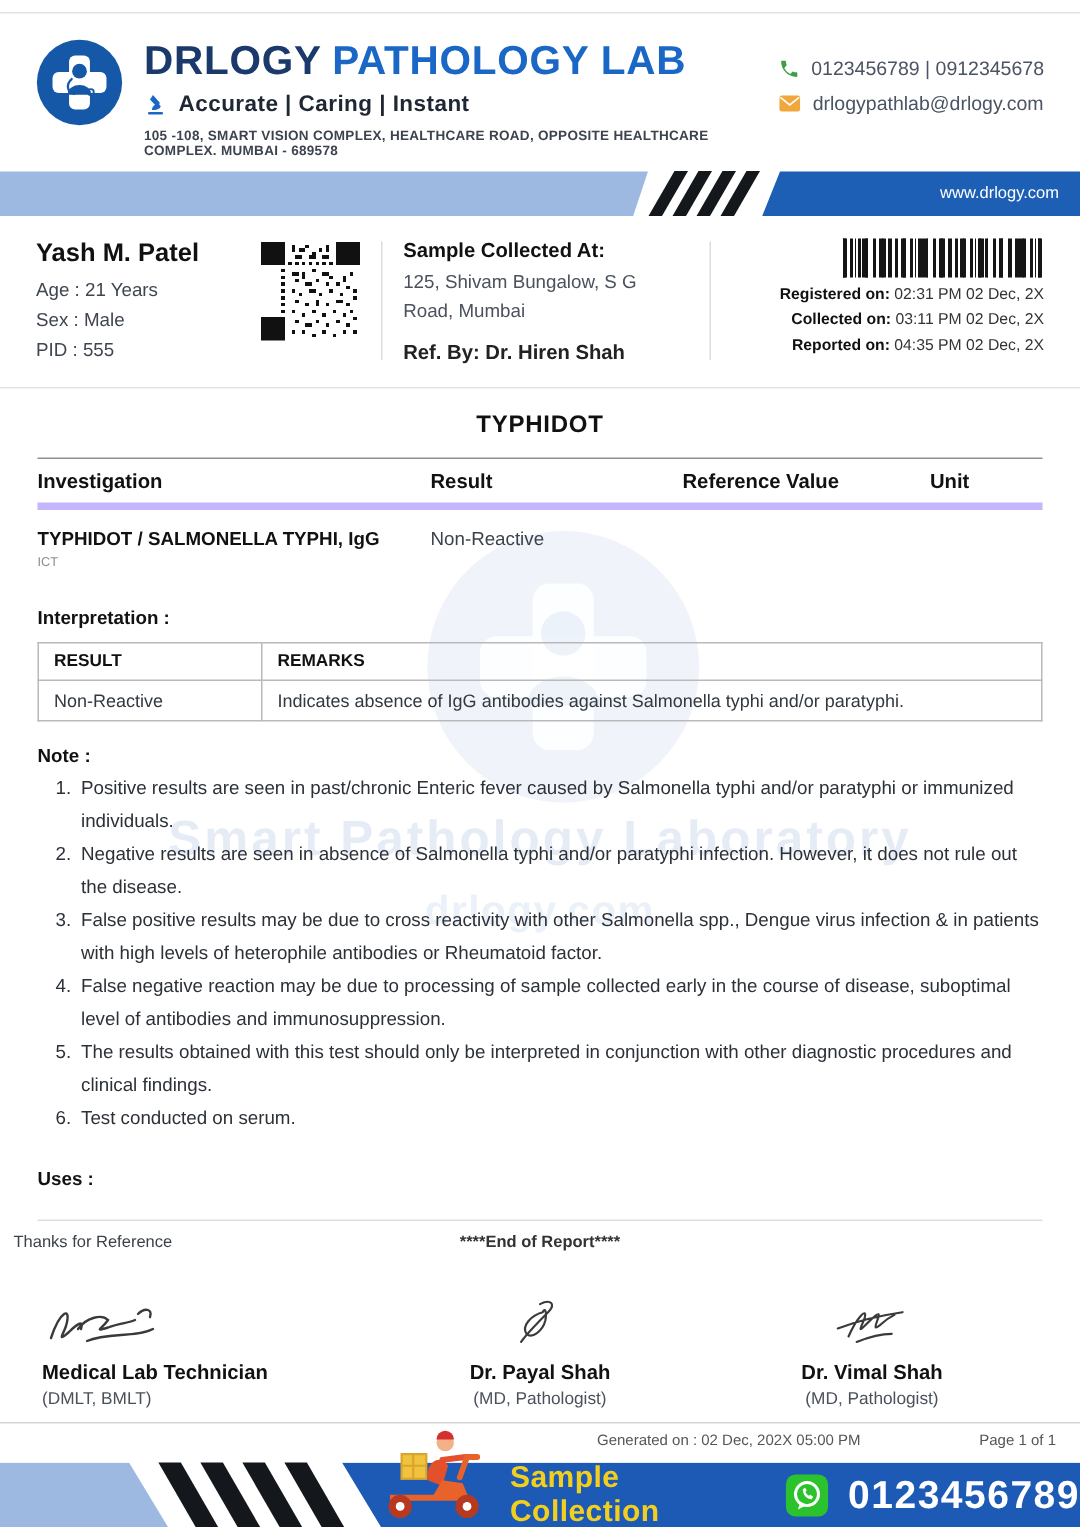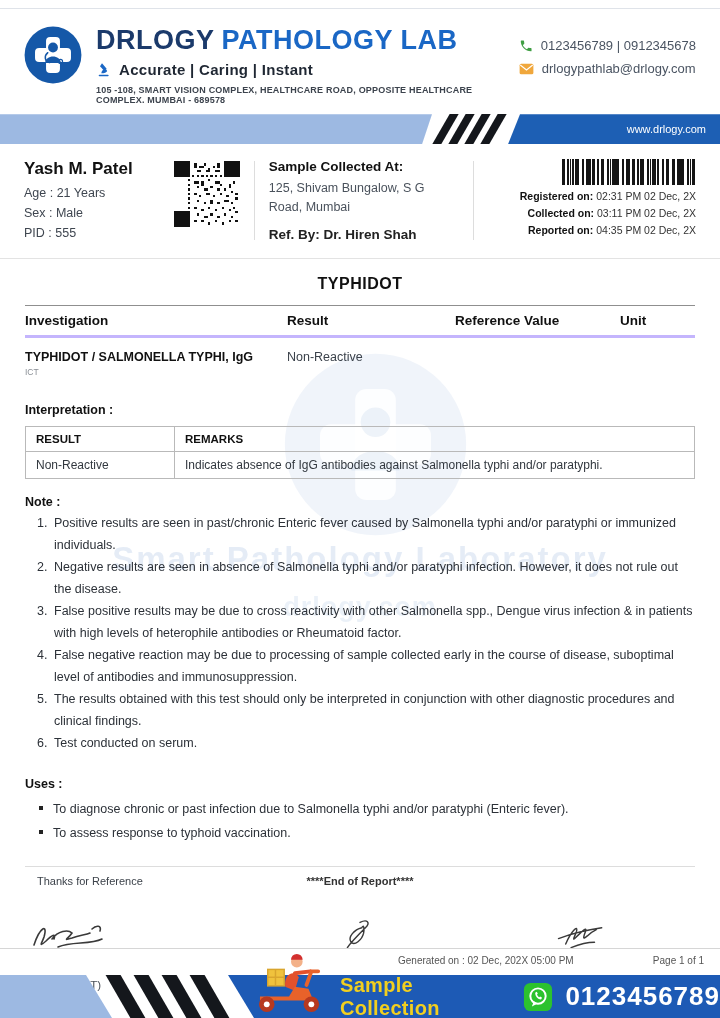--- a/index.html
+++ b/index.html
@@ -60,21 +60,21 @@
       repeating-linear-gradient(90deg,#151515 0 1px,rgba(0,0,0,0) 1px 8px),
       repeating-linear-gradient(90deg,#151515 0 3px,rgba(0,0,0,0) 3px 13px);}
   .time-row{font-size:10.5px;color:#333;margin-top:5px;white-space:nowrap;}
   .time-row .lbl{font-weight:800;color:#111;}
 
   .rule{border:none;border-top:1px solid #e3e3e3;margin:4px 0 0 0;}
 
   
   .report-title{text-align:center;font-size:16px;font-weight:800;color:#111;letter-spacing:.5px;margin:16px 0 12px 0;}
   .rt{padding:0 25px;}
-  .rt-head{display:grid;grid-template-columns:262px 168px 165px 1fr;border-top:1px solid #8f8f8f;border-bottom:3px solid #c4b5fd;
+  .rt-head{display:grid;grid-template-columns:262px 168px 165px 1fr;border-top:1px solid #8f8f8f;border-bottom:5px solid #c4b5fd;
     padding:7px 0;font-size:13.5px;font-weight:800;color:#111;}
   .rt-row{display:grid;grid-template-columns:262px 168px 165px 1fr;padding:12px 0 4px 0;}
   .inv-name{font-size:12.5px;font-weight:800;color:#111;}
   .inv-method{font-size:8.5px;color:#8a8f96;margin-top:3px;}
   .inv-result{font-size:12.5px;color:#3b424b;}
 
   .interp-label{padding:0 25px;font-size:12.5px;font-weight:800;color:#111;margin:22px 0 9px 0;}
   .interp-wrap{padding:0 25px;}
   table.interp{width:100%;border-collapse:collapse;font-size:12px;color:#32383f;}
   table.interp th,table.interp td{border:1px solid #b9b9b9;text-align:left;padding:6px 10px;}
@@ -85,21 +85,21 @@
   .sec-label{padding:0 25px;font-size:12.5px;font-weight:800;color:#111;margin:16px 0 4px 0;}
   ol.note-list{margin:4px 25px 11px 25px;padding:0 0 0 12px;list-style:none;counter-reset:n;}
   ol.note-list li{counter-increment:n;position:relative;padding-left:17px;font-size:12.5px;line-height:1.72;color:#2c3138;margin-bottom:1px;}
   ol.note-list li::before{content:counter(n) ".";position:absolute;left:0;top:0;}
   ul.uses-list{margin:6px 25px 0 25px;padding:0 0 0 14px;list-style:none;}
   ul.uses-list li{position:relative;padding-left:14px;font-size:12.5px;line-height:1.95;color:#2c3138;}
   ul.uses-list li::before{content:"";position:absolute;left:0;top:9px;width:4px;height:4px;background:#222;}
 
   
   .close-rule{border:none;border-top:1px solid #ddd;margin:20px 25px 0 25px;}
-  .closing{position:relative;padding:8px 25px 0 37px;font-size:11px;color:#3c424a;}
+  .closing{position:relative;padding:8px 25px 0 9px;font-size:11px;color:#3c424a;}
   .end-report{position:absolute;left:0;width:100%;text-align:center;top:8px;font-weight:700;color:#333;}
 
   
   .signs{display:flex;padding:30px 28px 0 28px;}
   .sign{flex:1 1 0;}
   .sign.mid,.sign.right{text-align:center;}
   .sign .scribble{height:36px;}
   .sign-name{font-size:13.5px;font-weight:800;color:#111;margin-top:2px;}
   .sign-qual{font-size:11.5px;color:#4a515a;margin-top:5px;}
 
@@ -351,24 +351,20 @@
     <ol class="note-list">
       <li>Positive results are seen in past/chronic Enteric fever caused by Salmonella typhi and/or paratyphi or immunized individuals.</li>
       <li>Negative results are seen in absence of Salmonella typhi and/or paratyphi infection. However, it does not rule out the disease.</li>
       <li>False positive results may be due to cross reactivity with other Salmonella spp., Dengue virus infection &amp; in patients with high levels of heterophile antibodies or Rheumatoid factor.</li>
       <li>False negative reaction may be due to processing of sample collected early in the course of disease, suboptimal level of antibodies and immunosuppression.</li>
       <li>The results obtained with this test should only be interpreted in conjunction with other diagnostic procedures and clinical findings.</li>
       <li>Test conducted on serum.</li>
     </ol>
 
     <div class="sec-label" style="margin-top:22px;">Uses :</div>
-    <ul class="uses-list">
-      <li>To diagnose chronic or past infection due to Salmonella typhi and/or paratyphi (Enteric fever).</li>
-      <li>To assess response to typhoid vaccination.</li>
-    </ul>
 
     <hr class="close-rule">
     <div class="closing">
       <span>Thanks for Reference</span>
       <span class="end-report">****End of Report****</span>
     </div>
 
     <div class="signs">
       <div class="sign left">
         <svg class="scribble" width="95" height="36" viewBox="0 0 95 36">

